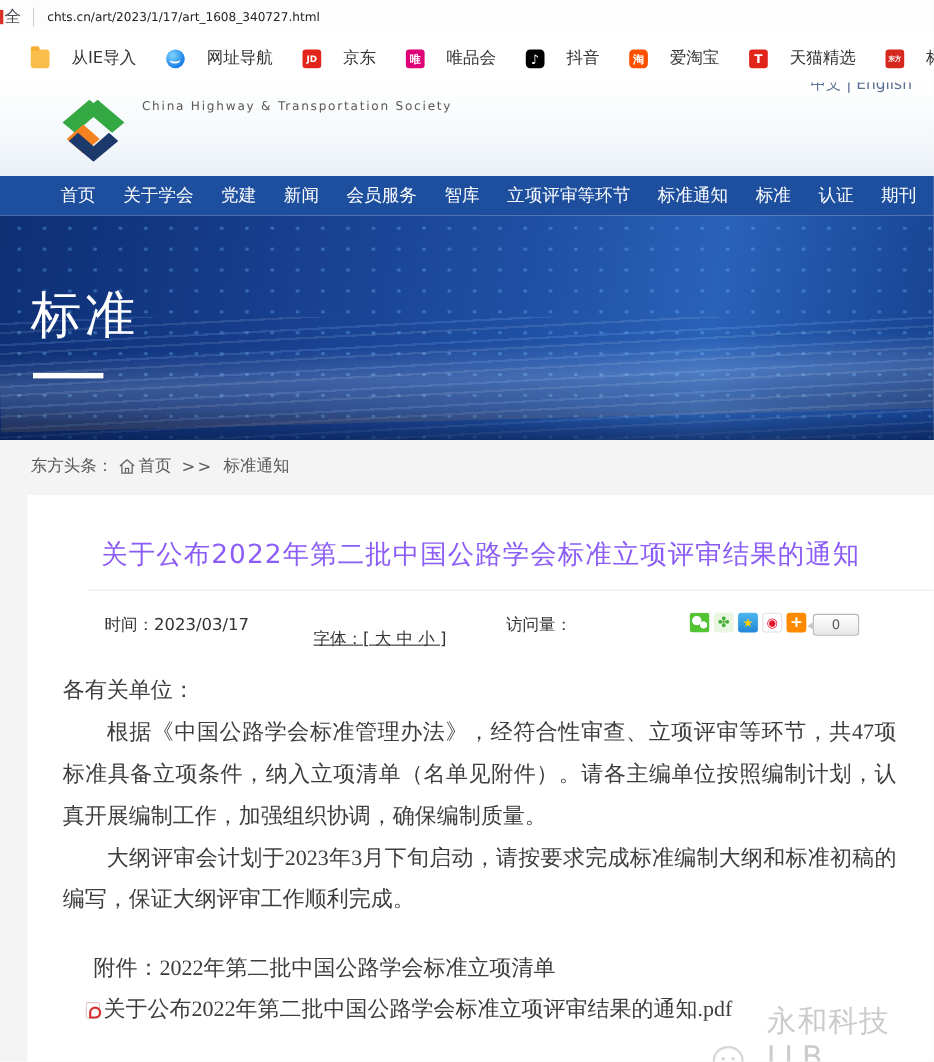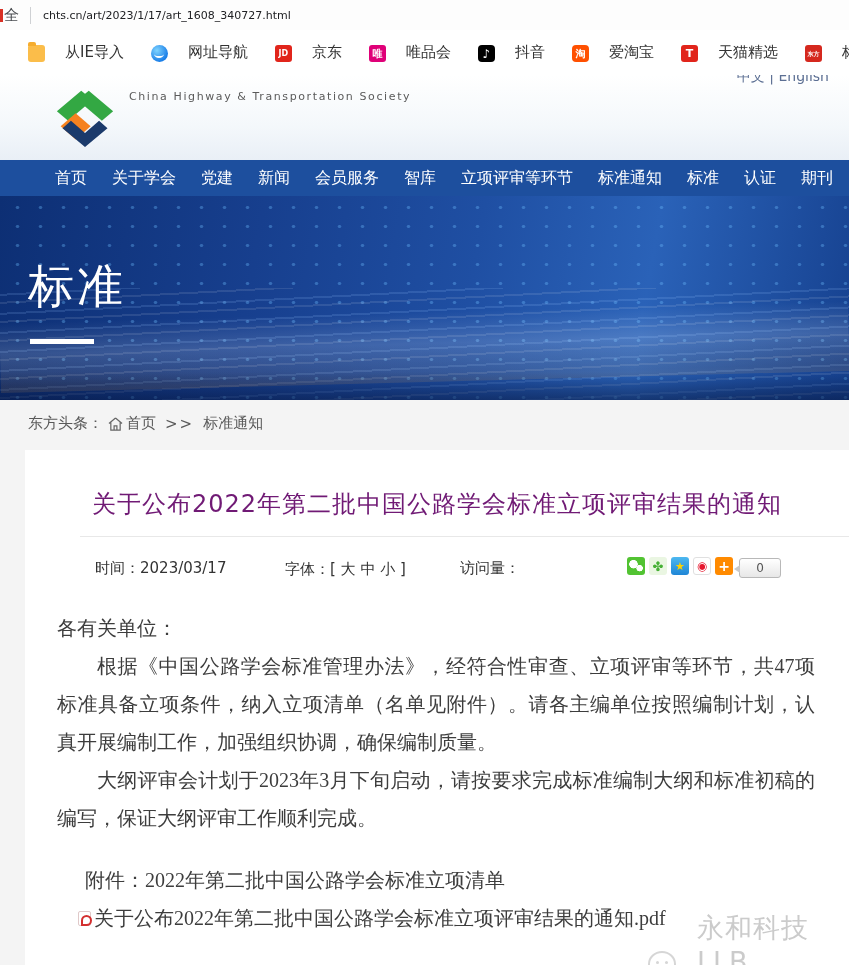--- a/index.html
+++ b/index.html
@@ -59,25 +59,25 @@
   .banner-title { position:absolute; left:28px; top:60px; color:#fff; font-size:46px; letter-spacing:3px; z-index:2; }
   .banner-underline { position:absolute; left:30px; top:143px; width:64px; height:5px; background:#fff; z-index:2; }
 
   
   .breadcrumb { height:47px; background:#f4f4f4; display:flex; align-items:center; padding-left:28px; font-size:15px; color:#595959; gap:5px; }
   .crumb-home { display:flex; align-items:center; gap:3px; cursor:pointer; }
   .crumb-sep { margin:0 4px; letter-spacing:2px; }
 
   
   .card { position:absolute; left:25px; top:450px; width:824px; height:515px; background:#fff; }
-  .article-title { margin-top:38px; text-align:center; font-size:24px; color:#701a75; font-weight:normal; letter-spacing:1px; }
+  .article-title { margin-top:38px; text-align:center; font-size:24px; color:#8b5cf6; font-weight:normal; letter-spacing:1px; }
   .divider { margin:16px 0 0 55px; border-top:1px solid #e8e8e8; }
   .meta { position:relative; height:24px; margin-top:20px; font-size:15px; color:#333; }
   .meta-time { position:absolute; left:70px; top:2px; }
-  .meta-font { position:absolute; left:260px; top:3px; cursor:pointer; }
+  .meta-font { position:absolute; left:260px; top:14px; cursor:pointer;text-decoration:underline; }
   .meta-visits { position:absolute; left:435px; top:2px; }
   .share-row { position:absolute; left:602px; top:0; display:flex; gap:4px; align-items:center; }
   .sh { width:18px; height:18px; border-radius:3px; display:flex; align-items:center; justify-content:center; font-size:11px; cursor:pointer; }
   .sh-wechat { background:
       radial-gradient(circle at 36% 40%, #fff 0 4px, transparent 4.5px),
       radial-gradient(circle at 70% 62%, #fff 0 3px, transparent 3.5px), #52c332; }
   .sh-clover { background:#eaf6e2; color:#46b035; font-size:13px; }
   .sh-qzone { background:linear-gradient(#4db8f0,#1f86d6); color:#ffd200; font-size:11px; }
   .sh-weibo { background:#fff; border:1px solid #e0e0e0; color:#e6162d; font-size:12px; }
   .sh-plus { background:#ff8a00; color:#fff; font-size:14px; font-weight:bold; }

